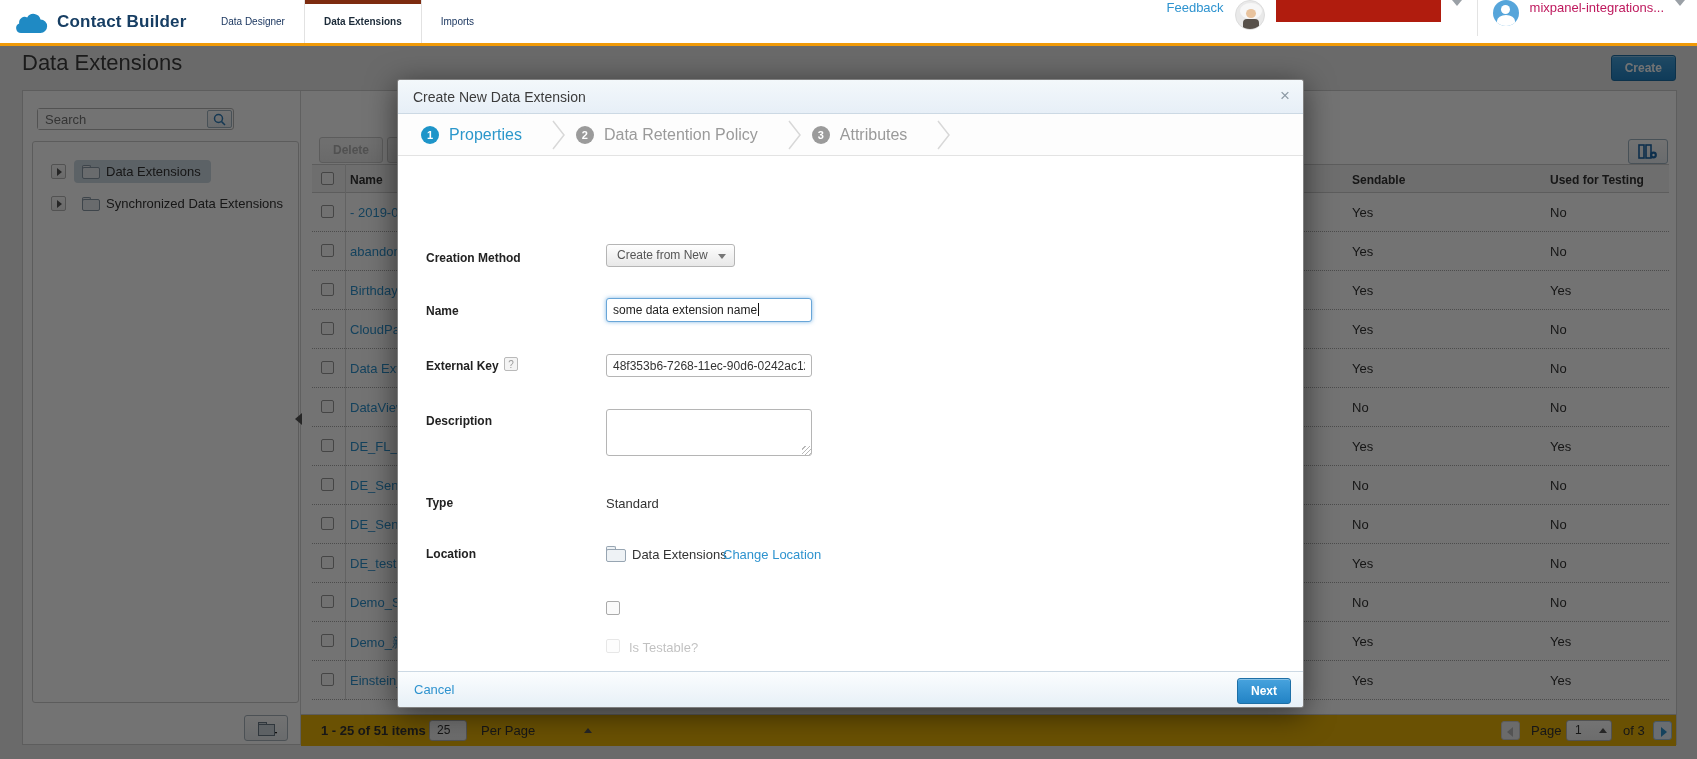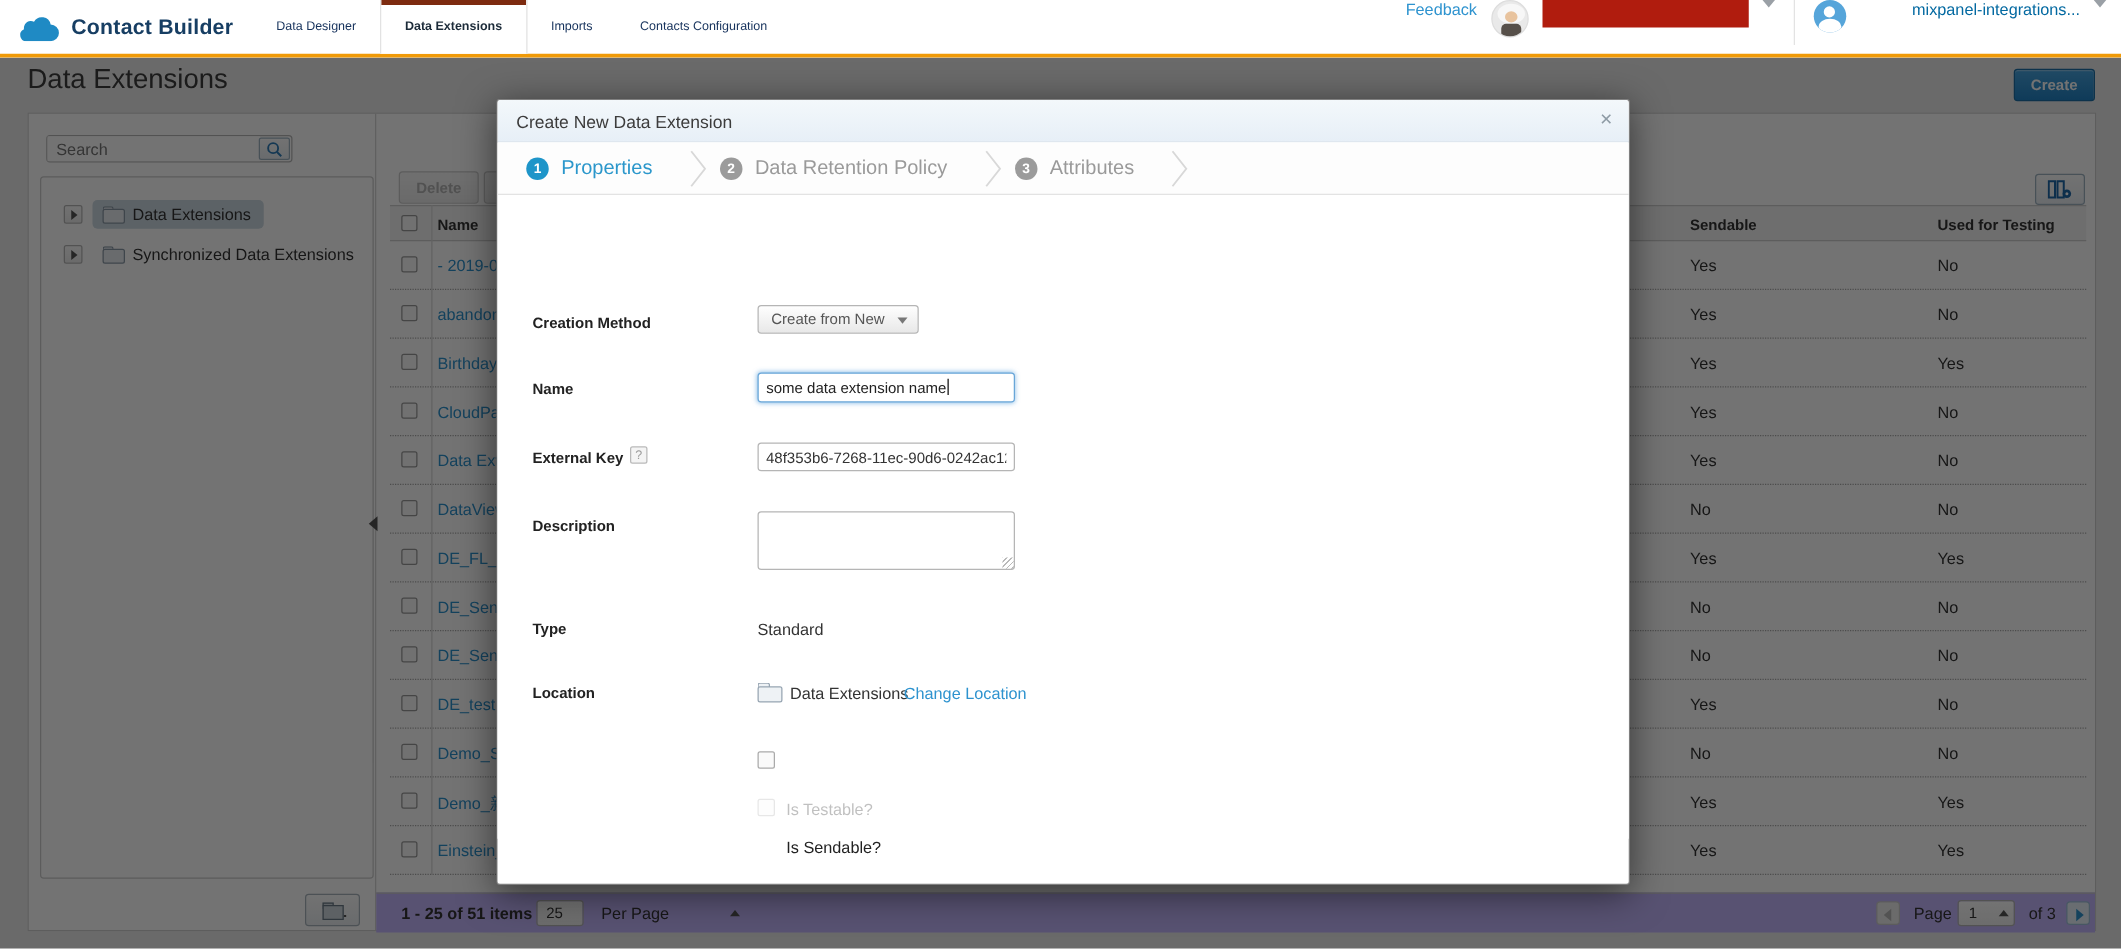--- a/index.html
+++ b/index.html
@@ -21,21 +21,21 @@
   .einstein { width:30px; height:30px; border-radius:50%; background:#e9e9e9; position:relative; overflow:hidden; border:1px solid #ddd; }
   .einstein .hair { position:absolute; left:4px; top:2px; width:22px; height:16px; border-radius:50%; background:#f7f7f7; }
   .einstein .face { position:absolute; left:10px; top:8px; width:10px; height:9px; border-radius:50%; background:#e8c39e; }
   .einstein .suit { position:absolute; left:7px; top:18px; width:16px; height:12px; border-radius:4px 4px 0 0; background:#57504a; }
   .redacted { width:165px; height:22px; background:#b01c0e; }
   .caret-down { width:0; height:0; border-left:5px solid transparent; border-right:5px solid transparent; border-top:6px solid #9aa0a6; }
   .nav-divider { width:1px; height:36px; background:#e3e3e3; margin:0 4px; }
   .uavatar { width:26px; height:26px; border-radius:50%; background:#56a5da; position:relative; overflow:hidden; }
   .uavatar .uhead { position:absolute; left:8.5px; top:5px; width:9px; height:9px; border-radius:50%; background:#fff; }
   .uavatar .ubody { position:absolute; left:4px; top:15px; width:18px; height:12px; border-radius:50% 50% 0 0; background:#fff; }
-  .account-name { font-size:13px; color:#0369a1;margin-left:42px; }
+  .account-name { font-size:13px; color:#be185d; }
 
   
   .page-title { position:absolute; left:22px; top:50px; font-size:22px; color:#3d3d3d; z-index:1; }
   .btn-blue { background:linear-gradient(#47a3de,#2283c5); border:1px solid #1d6fa6; color:#fff;
               font-size:12px; font-weight:700; border-radius:3px; padding:5px 13px; cursor:pointer;
               box-shadow:inset 0 1px 0 rgba(255,255,255,.35); font-family:"Liberation Sans",sans-serif; }
   .create-btn { position:absolute; right:21px; top:55px; z-index:1; }
 
   
   .panel { position:absolute; left:22px; top:90px; width:1655px; height:655px; background:#fff; border:1px solid #cfcfcf; z-index:1; }
@@ -73,21 +73,21 @@
   .thead .cb { position:absolute; left:9px; top:7px; }
   .th-name { left:38px; } .th-send { left:1040px; } .th-test { left:1238px; }
   .tbody { position:absolute; left:11px; top:102px; width:1357px; }
   .trow { position:relative; height:39px; border-bottom:1px dotted #a9a9a9; }
   .trow .cb { position:absolute; left:9px; top:12px; }
   .rname { position:absolute; left:38px; top:12px; font-size:13px; color:#2e93cf; text-decoration:none; white-space:nowrap; cursor:pointer; }
   .rsend { position:absolute; left:1040px; top:12px; font-size:13px; color:#333; }
   .rtest { position:absolute; left:1238px; top:12px; font-size:13px; color:#333; }
   .colsep { position:absolute; left:44px; top:73px; width:1px; height:536px; background:#d9d9d9; }
 
-  .pagebar { position:absolute; left:0; right:0; top:623px; height:32px; border-top:1px solid #ccc; background:#c4b5fd; }
+  .pagebar { position:absolute; left:0; right:0; top:623px; height:32px; border-top:1px solid #ccc; background:#eab308; }
   .items-text { position:absolute; left:20px; top:8px; font-size:13px; font-weight:600; color:#333; }
   .spin-box { position:absolute; border:1px solid #b7b7b7; border-radius:3px; background:linear-gradient(#fff,#f0f0f0); font-size:12px; color:#333; }
   .pp-select { left:128px; top:5px; width:38px; height:21px; line-height:19px; padding-left:7px; cursor:pointer; }
   .spin-up { position:absolute; right:5px; top:8px; width:0; height:0; border-left:4px solid transparent; border-right:4px solid transparent; border-bottom:5px solid #555; }
   .pp-label { position:absolute; left:180px; top:8px; font-size:13px; color:#333; }
   .pg-prev { position:absolute; left:1200px; top:6px; width:19px; height:19px; border:1px solid #ccc; border-radius:3px; background:#eee; }
   .pg-prev::after { content:""; position:absolute; left:5px; top:4.5px; width:0; height:0; border-top:5px solid transparent; border-bottom:5px solid transparent; border-right:6px solid #b9b9b9; }
   .pg-label { position:absolute; left:1230px; top:8px; font-size:13px; color:#333; }
   .pg-input { left:1265px; top:5px; width:46px; height:21px; line-height:19px; padding-left:8px; cursor:text; }
   .pg-of { position:absolute; left:1322px; top:8px; font-size:13px; color:#333; }
@@ -158,23 +158,20 @@
         </div>
 
         <div class="nav-tab active">
           <span>Data Extensions</span>
         </div>
 
         <div class="nav-tab">
           <span>Imports</span>
         </div>
 
-        <div class="nav-tab">
-          <span>Contacts Configuration</span>
-        </div>
 
 
     </div>
     <div class="nav-right">
       <span class="feedback">Feedback</span>
       <span class="einstein">
           <span class="hair"></span>
           <span class="face"></span>
           <span class="suit"></span>
         </span>
@@ -421,15 +418,19 @@
 
       <span class="m-check" style="left:208px; top:445px;"></span>
       <span class="m-checklabel" style="left:231px; top:466px;margin-top:48px;">Is Sendable?</span>
 
       <span class="testable-row">
         <span class="m-check" style="left:208px; top:483px;"></span>
         <span class="m-checklabel" style="left:231px; top:484px;">Is Testable?</span>
       </span>
     </div>
 
+    <div class="m-foot">
+      <a class="link-blue cancel-link">Cancel</a>
+      <button class="btn-blue next-btn">Next</button>
+    </div>
   </div>
 
 </div>
 
 </body></html>

